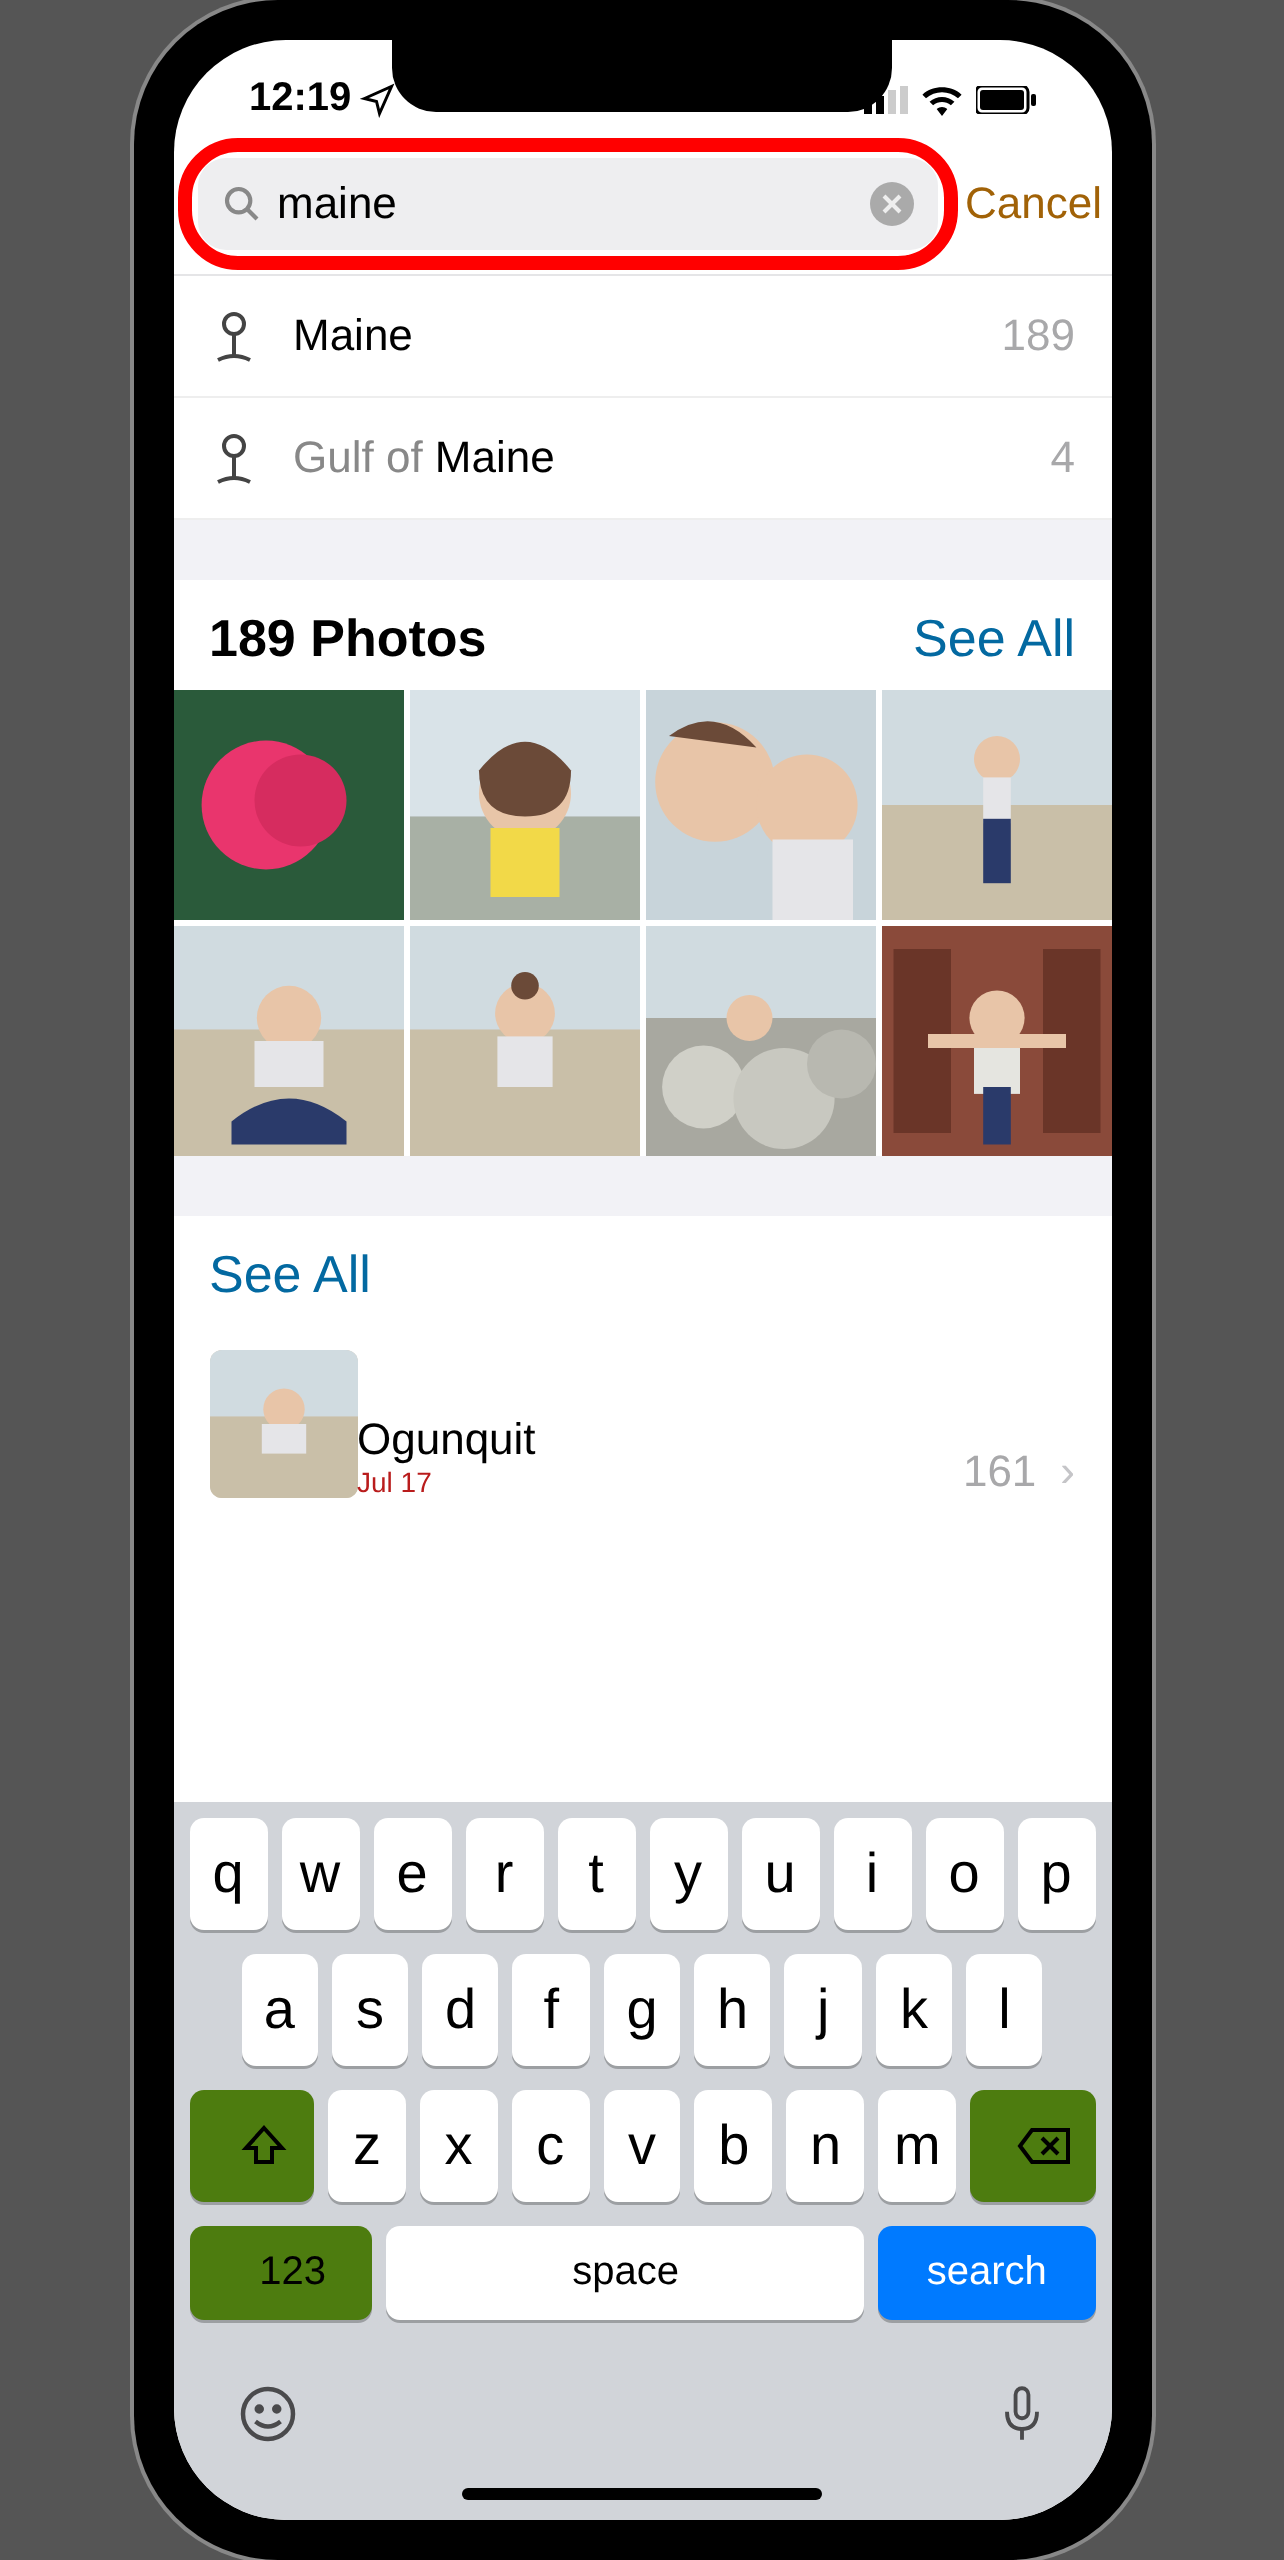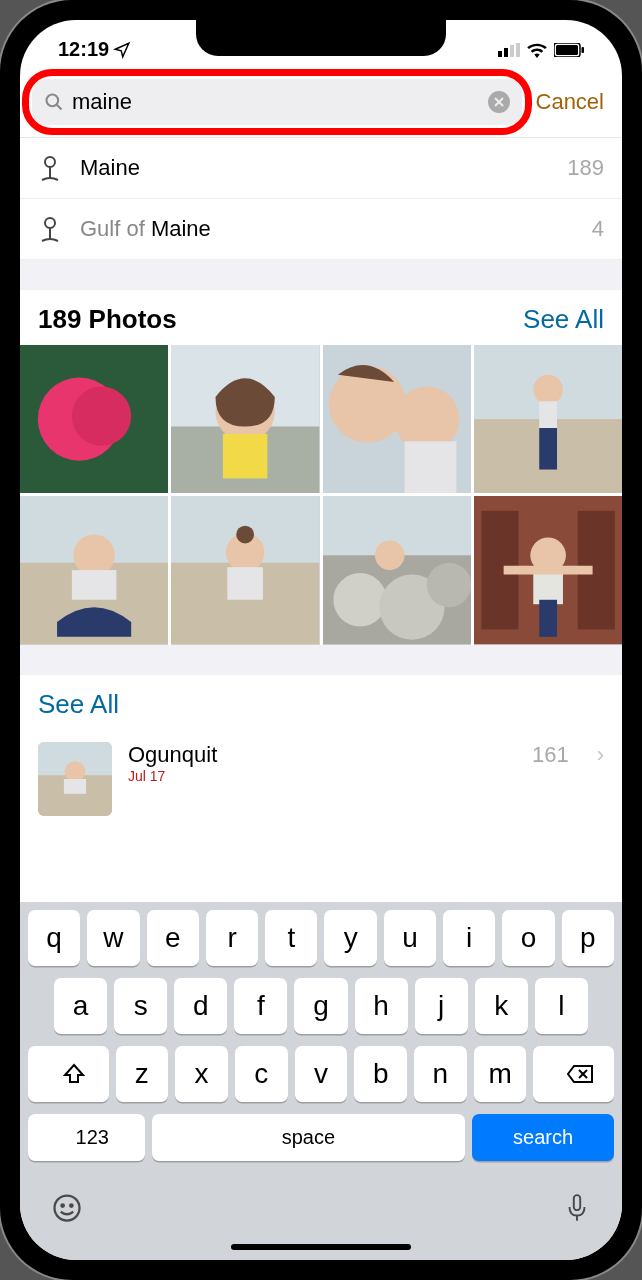--- a/index.html
+++ b/index.html
@@ -4,21 +4,21 @@
 <style>
 * { box-sizing: border-box; margin: 0; padding: 0; }
 body {
   font-family: -apple-system, BlinkMacSystemFont, 'Segoe UI', sans-serif;
   background: #555;
   display: flex;
   justify-content: center;
   padding: 0;
 }
 .phone-frame {
-  width: 642px;
+  width: 509px;
   height: 1280px;
   background: #000;
   border-radius: 72px;
   padding: 20px;
   position: relative;
   box-shadow: 0 0 0 2px #888;
 }
 .screen {
   width: 100%;
   height: 100%;
@@ -132,23 +132,23 @@
 .thumb {
   aspect-ratio: 1;
   background: #d0d6dc;
   position: relative;
   overflow: hidden;
 }
 .thumb svg { width: 100%; height: 100%; }
 
 .moment-row {
   display: flex;
-  align-items: flex-start;
+  align-items: flex-end;
   padding: 12px 18px;
-  gap: 16px;
+  gap: 0;
 }
 .moment-thumb {
   width: 74px;
   height: 74px;
   background: #d4c9b8;
   border-radius: 6px;
   overflow: hidden;
 }
 .moment-info { flex: 1; }
 .moment-title { font-size: 22px; }
@@ -173,21 +173,21 @@
 .kb-row.r2 { padding: 0 28px; }
 .key {
   flex: 1;
   background: #fff;
   border-radius: 7px;
   text-align: center;
   font-size: 28px;
   padding: 12px 0;
   box-shadow: 0 1.5px 0 rgba(0,0,0,0.25);
 }
-.key.func { background: #ffffff; padding-left: 12px; }
+.key.func { background: #4d7c0f; padding-left: 12px; }
 .key.shift, .key.backspace { flex: 1.3; display: flex; align-items: center; justify-content: center; }
 .key.num123 { flex: 1.4; font-size: 20px; }
 .key.space { flex: 4.2; font-size: 20px; }
 .key.search { flex: 1.9; background: #007aff; color: #fff; font-size: 20px; }
 .kb-bottom {
   display: flex;
   justify-content: space-between;
   padding: 20px 26px 30px;
 }
 .kb-icon { color: #4a4a4c; font-size: 30px; }

